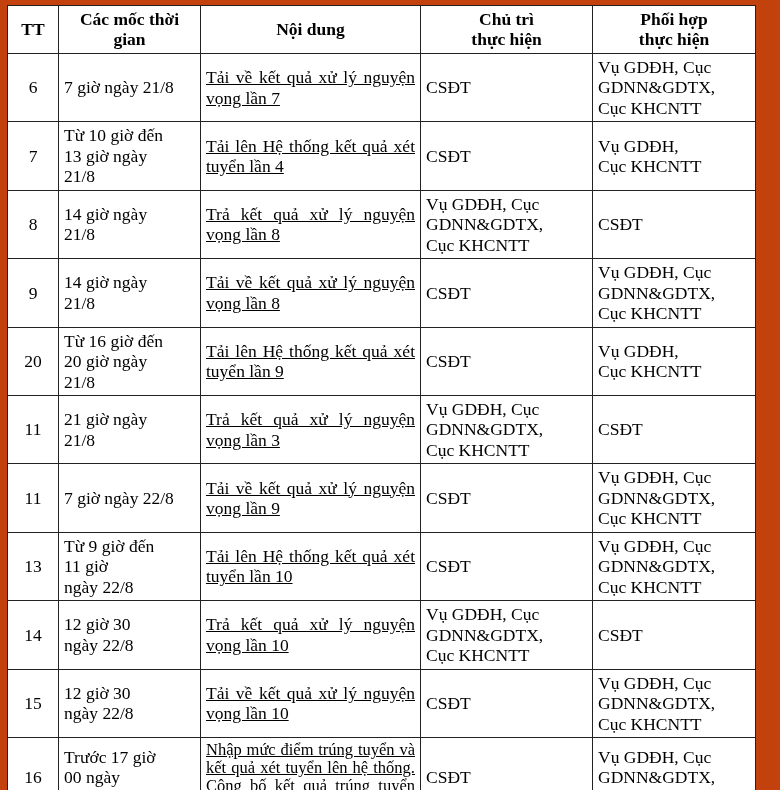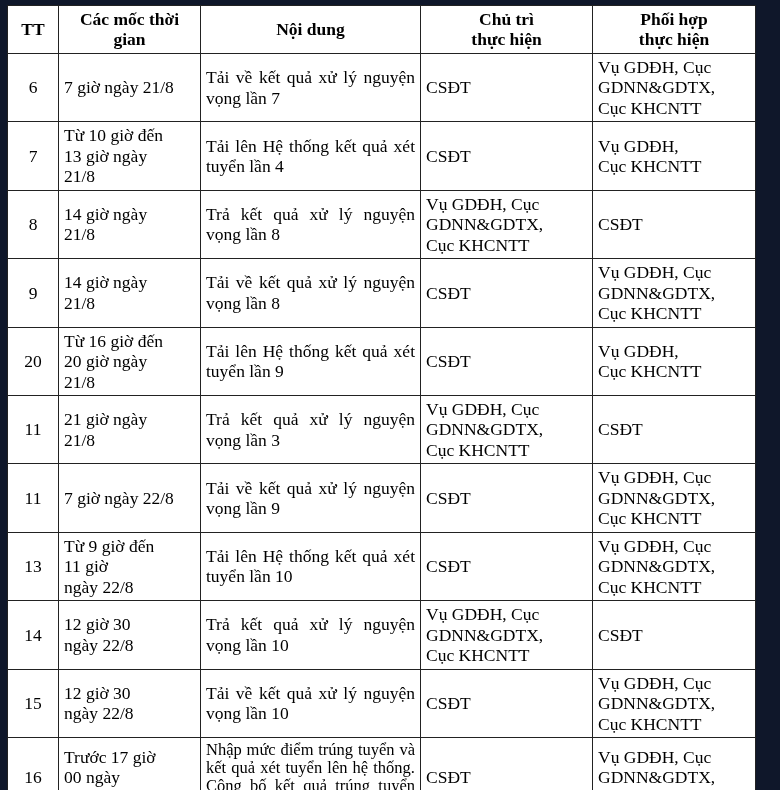--- a/index.html
+++ b/index.html
@@ -11,21 +11,21 @@
     width: 780px;
     height: 790px;
     font-family: "Liberation Serif", "DejaVu Serif", serif;
     color: #000000;
     overflow: hidden;
   }
   .page {
     position: relative;
     width: 780px;
     height: 790px;
-    background: #0f172a;
+    background: #c2410c;
     box-sizing: border-box;
   }
   table.schedule {
     position: absolute;
     left: 7px;
     top: 5px;
     width: 748px;
     border-collapse: collapse;
     table-layout: fixed;
   }
@@ -62,20 +62,21 @@
     font-size: 17px;
     line-height: 1.12;
   }
   td.content {
     text-align: justify;
     text-align-last: left;
     font-size: 17px;
     line-height: 1.2;
     padding-left: 7px;
     padding-right: 7px;
+    text-decoration: underline;
   }
   td.content.tight {
     line-height: 1.1;
     font-size: 16.5px;
   }
   td.host, td.coop {
     font-size: 17px;
     line-height: 1.13;
   }
   .nowrapline { display: block; }

